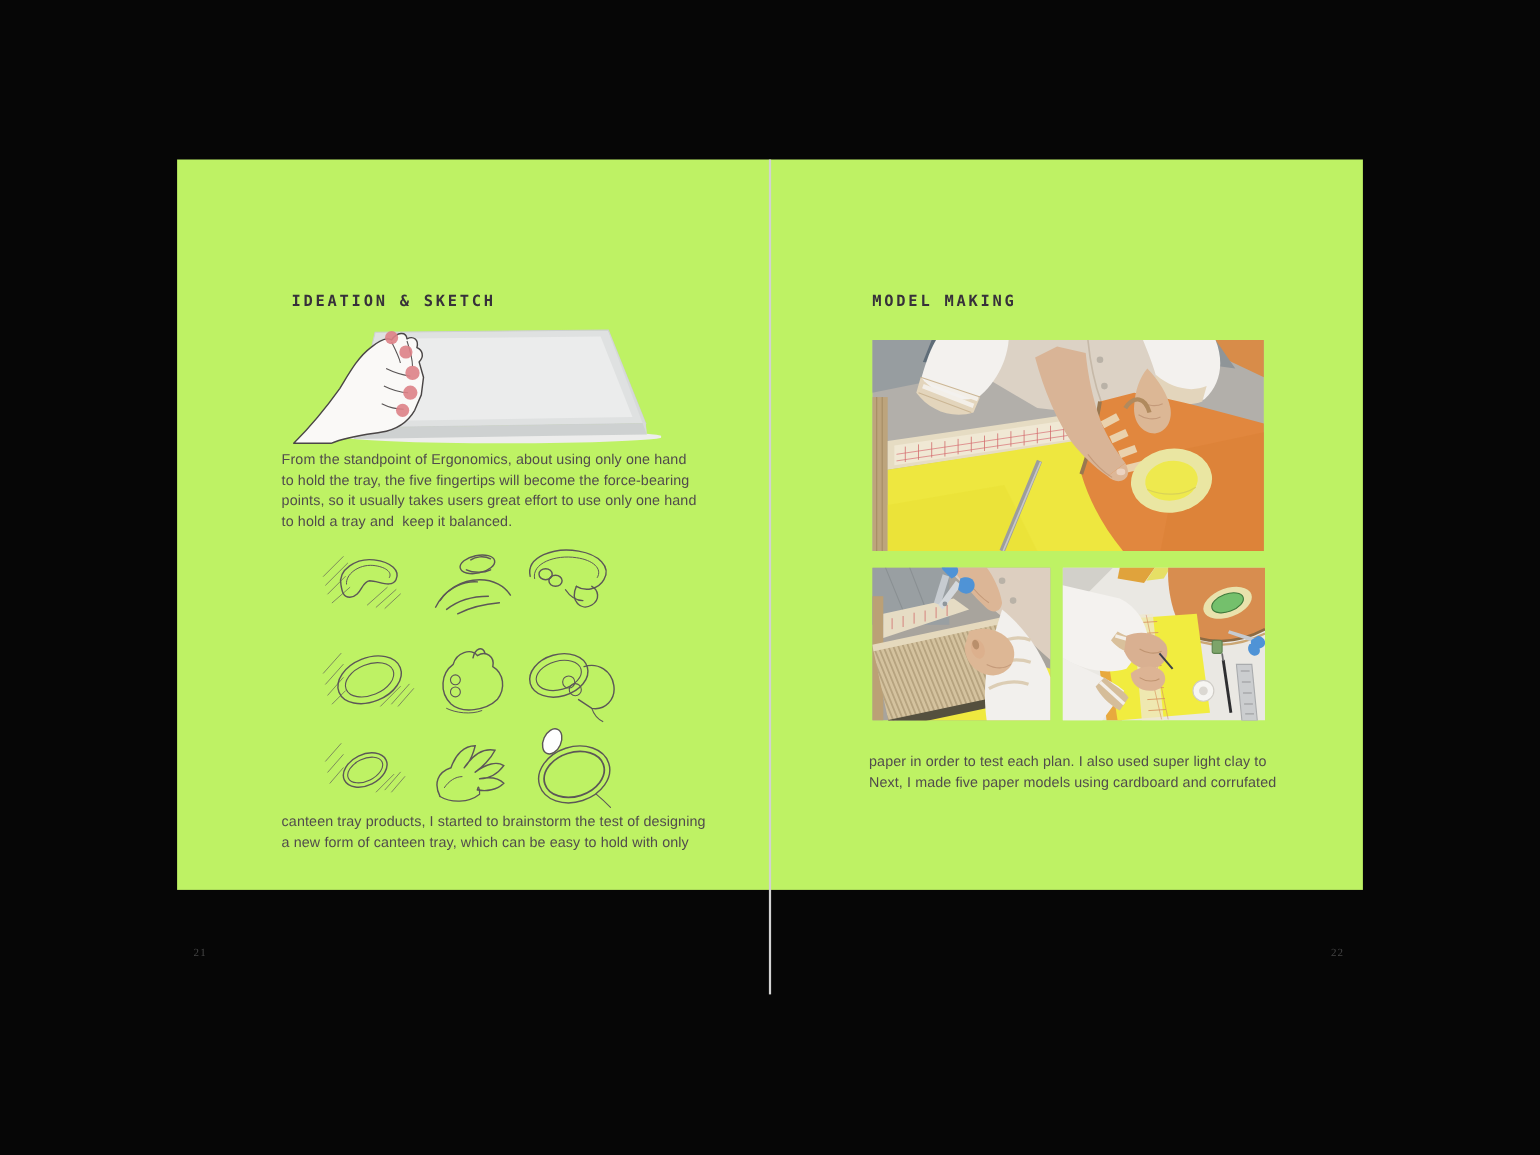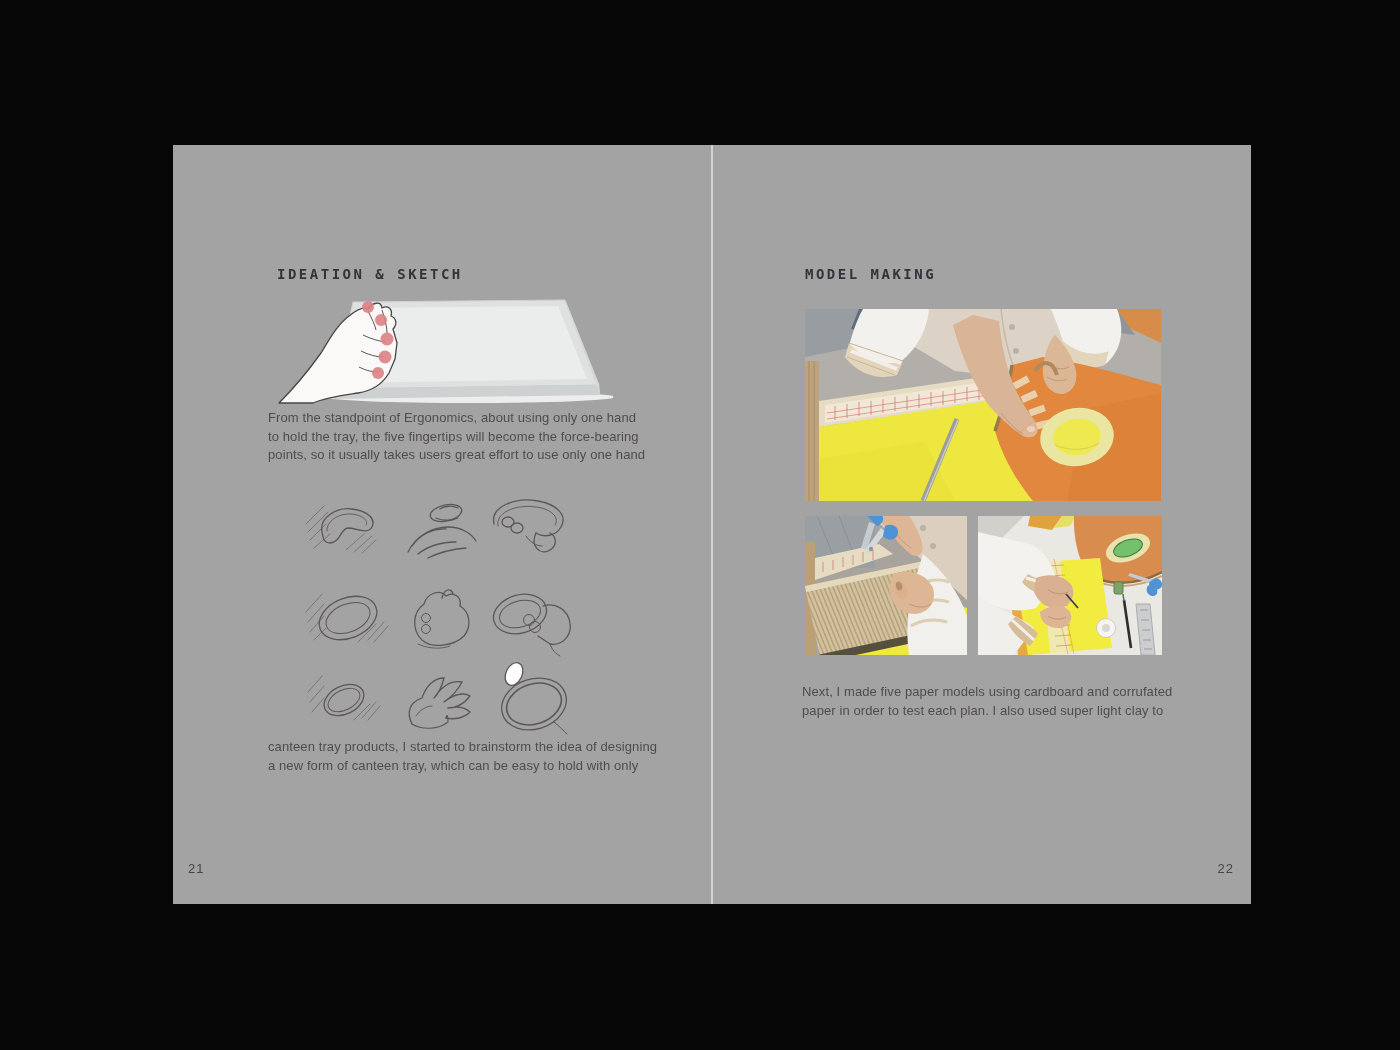--- a/index.html
+++ b/index.html
@@ -1,28 +1,28 @@
 <!DOCTYPE html>
 <html><head>
 <meta charset="utf-8">
 <style>
   html,body{margin:0;padding:0;background:#060606;}
   .stage{position:relative;width:1400px;height:1050px;background:#060606;overflow:hidden;
          font-family:"Liberation Sans",sans-serif;}
-  .spread{position:absolute;left:161px;top:145px;width:1078px;height:759px;background:#a3a3a3;margin-left:12px;}
+  .spread{position:absolute;left:161px;top:145px;width:1078px;height:664px;background:#bef264;}
   .page{position:absolute;top:0;height:759px;}
   .page-left{left:0;width:538px;}
   .page-right{left:540px;width:538px;}
   .divider{position:absolute;left:538px;top:0;width:2px;height:759px;background:#d2d2d2;}
   .heading{position:absolute;font-family:"DejaVu Sans Mono","Liberation Mono",monospace;
            font-size:14px;font-weight:700;letter-spacing:2.5px;color:#37313a;white-space:pre;}
   .para{position:absolute;font-size:13px;line-height:18.5px;color:#514c4c;letter-spacing:0.1px;}
   .para div{white-space:pre;}
-  .pagenum{position:absolute;font-family:Liberation Sans, sans-serif;
-           font-size:13px;color:#454545;letter-spacing:1px;}
+  .pagenum{position:absolute;font-family:Liberation Serif, serif;
+           font-size:10px;color:#454545;letter-spacing:1px;}
   .art{position:absolute;}
   svg{display:block;}
 </style>
 </head>
 <body>
 <div class="stage">
 
 <div class="spread">
 
   <div class="page page-left">
@@ -44,20 +44,21 @@
         <circle cx="112" cy="44" r="6.5" fill="#dd8186" opacity="0.9"></circle>
         <circle cx="110" cy="62" r="6.5" fill="#dd8186" opacity="0.9"></circle>
         <circle cx="103" cy="78" r="6" fill="#dd8186" opacity="0.9"></circle>
       </svg>
     </div>
 
     <div class="para" style="left:95px;top:264px;width:400px;">
       <div>From the standpoint of Ergonomics, about using only one hand</div>
       <div>to hold the tray, the five fingertips will become the force-bearing</div>
       <div>points, so it usually takes users great effort to use only one hand</div>
+      <div>to hold a tray and  keep it balanced.</div>
     </div>
 
     <div class="art" style="left:131px;top:349px;">
       <svg width="268" height="242" viewBox="0 0 268 242" fill="none" stroke="#5c5757" stroke-width="1.3" stroke-linecap="round">
 
         <g transform="translate(2,4)">
           <path d="M16,34 C13,20 30,9 46,11 C62,13 70,21 66,29 C62,37 50,30 42,30 C34,31 35,44 24,45 C18,45 17,40 16,34 Z"></path>
           <path d="M21,33 C20,24 32,15 45,16 C56,17 63,22 60,27" stroke-width="0.9"></path>
           <g stroke-width="0.8" opacity="0.75">
             <path d="M0,26 L18,8 M2,34 L22,14 M4,42 L20,26 M40,52 L58,36 M48,54 L66,38 M56,55 L70,42 M8,50 L24,36"></path>
@@ -130,21 +131,21 @@
             <ellipse cx="50" cy="44" rx="33" ry="25"></ellipse>
             <ellipse cx="50" cy="44" rx="28" ry="20" stroke-width="1.6"></ellipse>
           </g>
           <ellipse cx="30" cy="14" rx="8" ry="12" transform="rotate(24 30 14)" fill="#fefefe"></ellipse>
           <path d="M70,62 C76,67 80,71 83,74" stroke-width="1"></path>
         </g>
       </svg>
     </div>
 
     <div class="para" style="left:95px;top:593px;width:400px;">
-      <div>canteen tray products, I started to brainstorm the idea of designing</div>
+      <div>canteen tray products, I started to brainstorm the test of designing</div>
       <div>a new form of canteen tray, which can be easy to hold with only</div>
     </div>
 
     <div class="pagenum" style="left:15px;top:716px;">21</div>
   </div>
 
   <div class="divider"></div>
 
   <div class="page page-right">
 
@@ -310,20 +311,20 @@
         <g transform="rotate(24 158 62)">
           <polygon points="150,60 176,57 176,61 150,63" fill="#c6cbd0"></polygon>
           <path d="M176,54 C184,52 188,60 182,64 C178,67 172,65 172,60 Z" fill="#4f93d6"></path>
           <path d="M176,62 C184,62 186,70 180,72 C175,73 171,69 172,64 Z" fill="#4f93d6"></path>
         </g>
         <rect x="136" y="66" width="9" height="12" rx="2" fill="#7da46a" stroke="#5d8350" stroke-width="1"></rect>
       </svg>
     </div>
 
     <div class="para" style="left:89px;top:538px;width:400px;">
+      <div>paper in order to test each plan. I also used super light clay to</div>
       <div>Next, I made five paper models using cardboard and corrufated</div>
-      <div>paper in order to test each plan. I also used super light clay to</div>
     </div>
 
     <div class="pagenum" style="right:17px;top:716px;">22</div>
   </div>
 </div>
 </div>
 
 </body></html>

